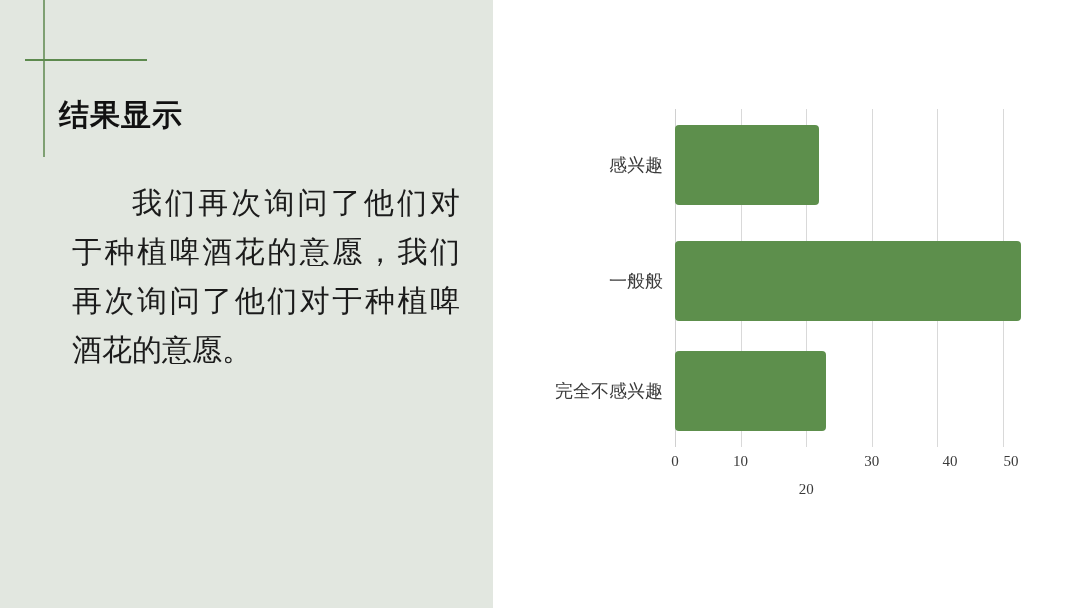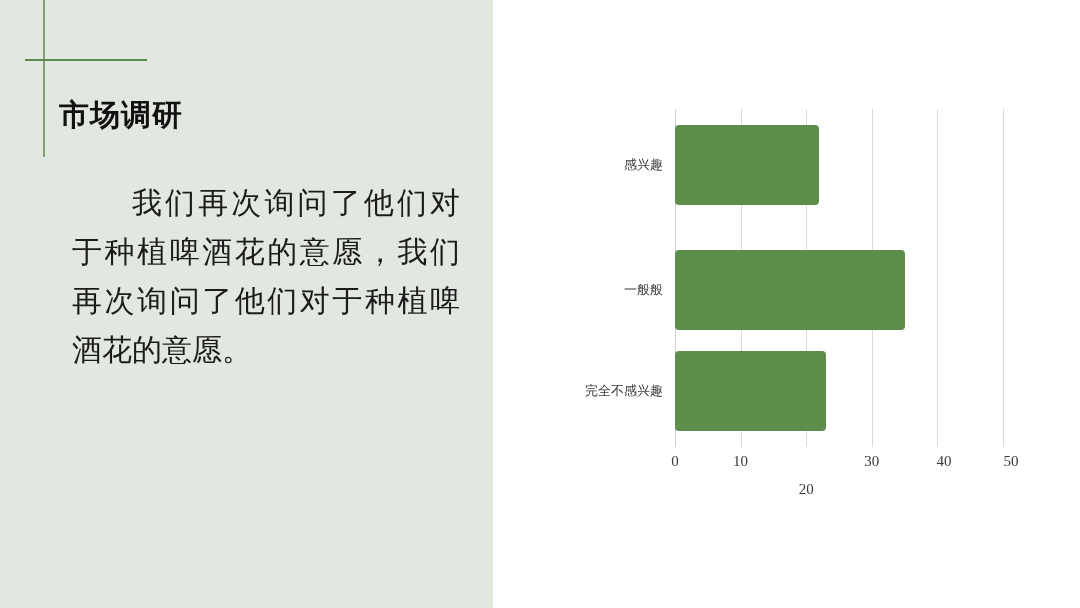--- a/index.html
+++ b/index.html
@@ -129,21 +129,21 @@
   }
 
   .cat-label {
     position: absolute;
     right: 100%;
     top: 50%;
     transform: translateY(-50%);
     margin-right: 12px;
     white-space: nowrap;
     font-family: "Liberation Serif", serif;
-    font-size: 13px;
+    font-size: 18px;
     color: #3a3a3a;
   }
 
   .xtick {
     position: absolute;
     top: 344px;
     transform: translateX(-50%);
     font-family: "Liberation Serif", serif;
     font-size: 15px;
     color: #3a3a3a;
@@ -152,48 +152,48 @@
 </head>
 <body>
 
 <div id="slide">
 
   <div id="left-panel">
 
     <div class="deco-vline"></div>
     <div class="deco-hline"></div>
 
-    <div id="page-title">市场调研</div>
+    <div id="page-title">结果显示</div>
 
     <div id="body-text">
       <p>我们再次询问了他们对于种植啤酒花的意愿，我们再次询问了他们对于种植啤酒花的意愿。</p>
     </div>
   </div>
 
   <div id="chart-panel">
     <div id="chart">
       <div id="plot-area">
 
       <div class="gridline axis-zero" style="left: 0px;"></div>
           <div class="xtick" style="left: 0px;">0</div>
           <div class="gridline" style="left: 65.6px;"></div>
           <div class="xtick" style="left: 65.6px;">10</div>
           <div class="gridline" style="left: 131.2px;"></div>
           <div class="xtick" style="left: 131.2px; margin-top: 28px;">20</div>
           <div class="gridline" style="left: 196.8px;"></div>
           <div class="xtick" style="left: 196.8px;">30</div>
           <div class="gridline" style="left: 262.4px;"></div>
-          <div class="xtick" style="left: 269px;">40</div>
+          <div class="xtick" style="left: 275px;">40</div>
           <div class="gridline" style="left: 328px;"></div>
           <div class="xtick" style="left: 336px;">50</div>
           <div class="bar-row" style="top: 16.3333px; width: 144.32px;">
             <div class="bar" style="width: 100%; background: rgb(93, 143, 76);"></div>
             <div class="cat-label">感兴趣</div>
           </div>
-          <div class="bar-row" style="top: 141px; width: 230px;">
+          <div class="bar-row" style="top: 132px; width: 346px;">
             <div class="bar" style="width: 100%; background: rgb(93, 143, 76);"></div>
             <div class="cat-label">一般般</div>
           </div>
           <div class="bar-row" style="top: 241.667px; width: 150.88px; border-radius: 26px;">
             <div class="bar" style="width: 100%; background: rgb(93, 143, 76);"></div>
             <div class="cat-label">完全不感兴趣</div>
           </div>
         </div>
     </div>
   </div>

